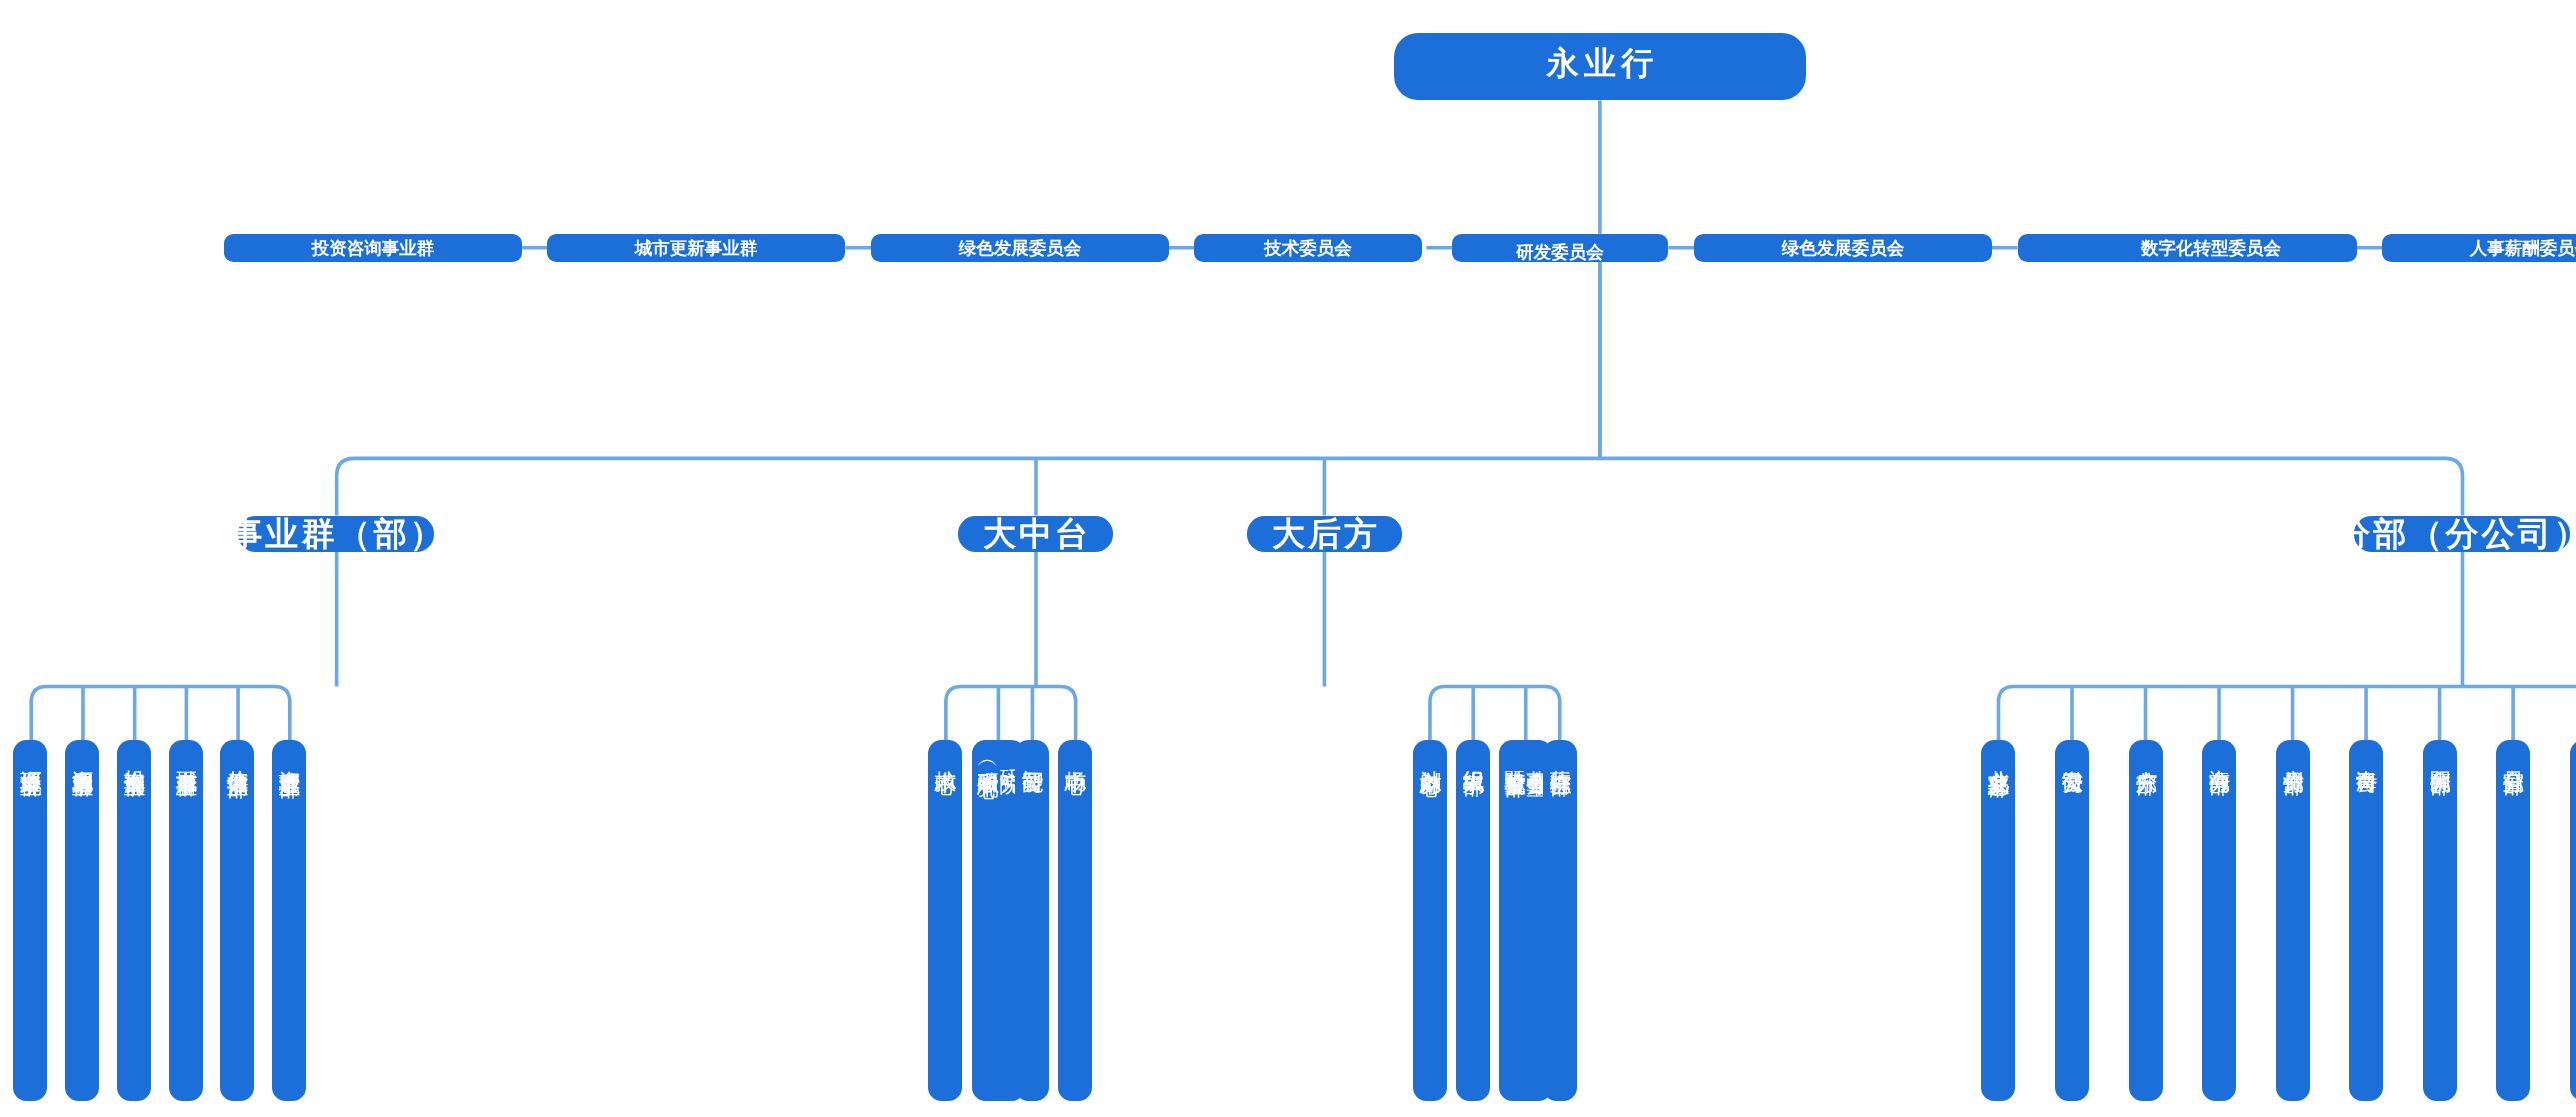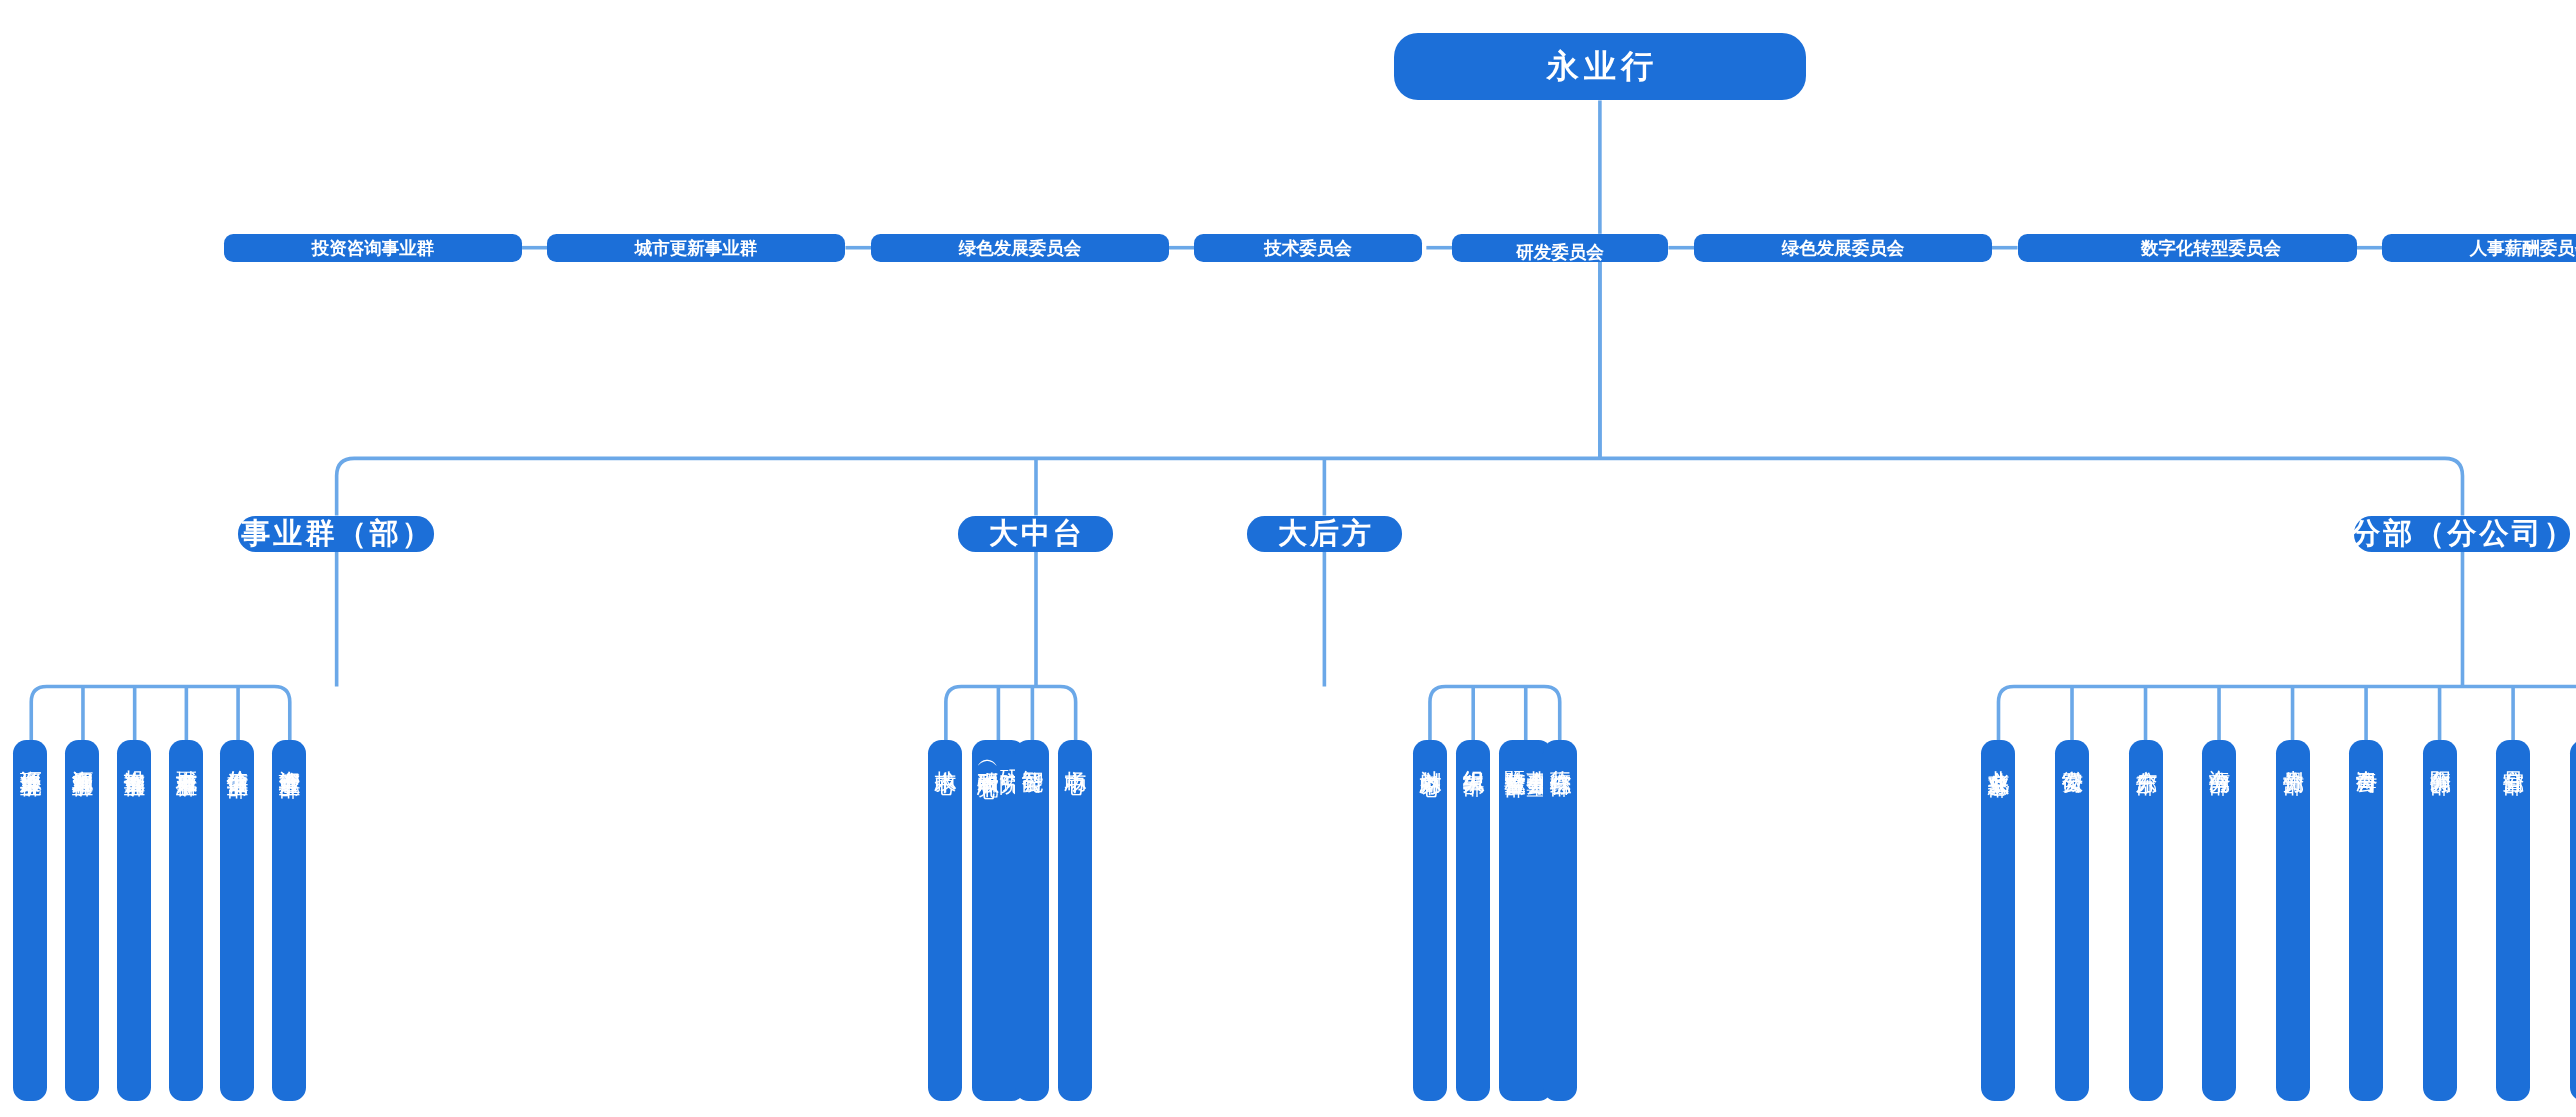--- a/index.html
+++ b/index.html
@@ -23,32 +23,33 @@
     line-height:1.15;
     white-space:nowrap;
   }
 
   .root{
     border-radius:24px;
     font-size:32px;
     letter-spacing:5.2px;
     font-weight:600;
     text-indent:5.2px;
+    font-family:Liberation Mono, monospace;
   }
 
   .committee{
     border-radius:9.3px;
     font-size:17.5px;
     font-weight:600;
     height:28px;
   }
 
   .division{
     border-radius:17.5px;
-    font-size:29px;
+    font-size:33px;
     font-weight:600;
     letter-spacing:3.1px;
     text-indent:3.1px;
     height:35px;
   }
 
   
   .leaf{
     border-radius:13.4px;
     font-size:20.6px;

